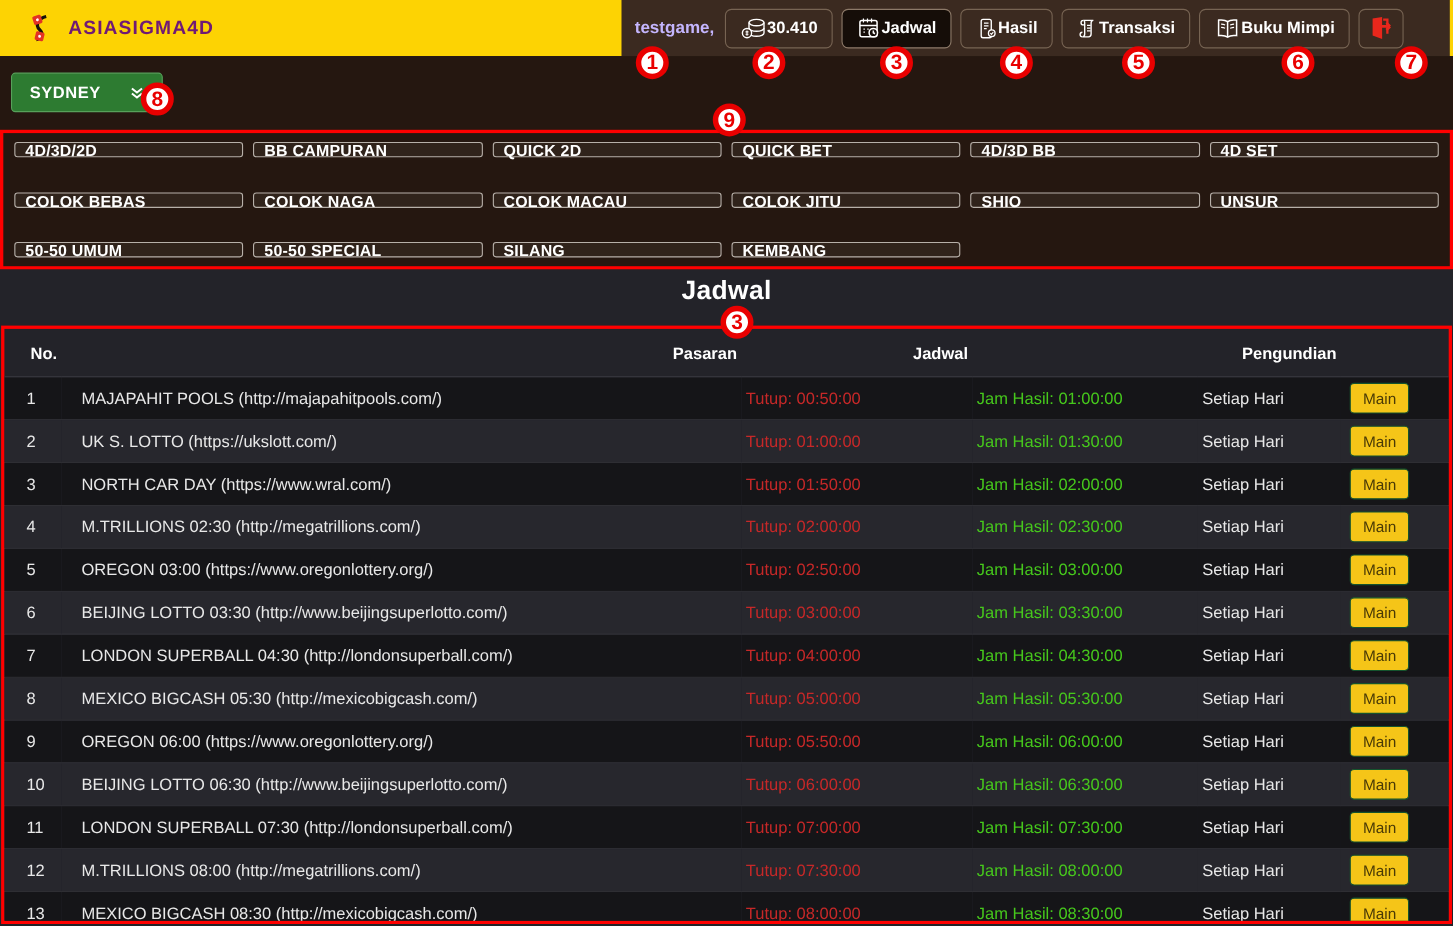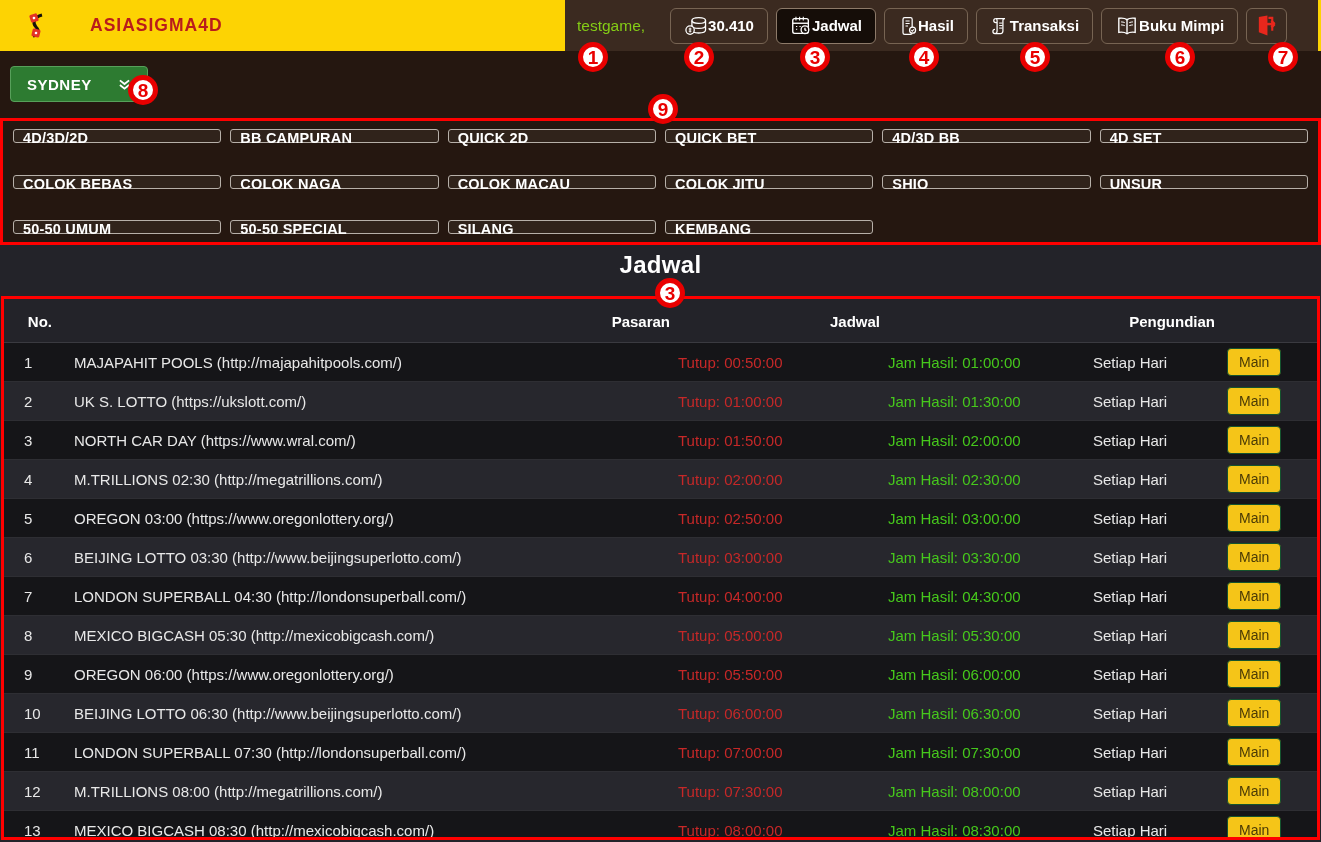--- a/index.html
+++ b/index.html
@@ -23,29 +23,29 @@
   
   .topbar{
     position:absolute;top:0;left:0;width:1321px;height:51px;
     background:var(--brand-yellow);
   }
   .brand{
     position:absolute;left:26px;top:0;height:51px;
     display:flex;align-items:center;gap:6px;cursor:pointer;
   }
   .brand-name{
-    color:#b91c1c;font-weight:800;font-size:17.5px;letter-spacing:1px;margin-left:28px;
+    color:#701a75;font-weight:800;font-size:17.5px;letter-spacing:1px;
   }
   .userbar{
     position:absolute;left:565px;right:3px;top:0;bottom:0;
     background:#3b2a20;
     display:flex;align-items:center;gap:8px;
     padding-left:12px;
   }
-  .username{font-weight:400;font-size:15.5px;color:#84cc16;white-space:nowrap;margin-right:17px;}
+  .username{font-weight:700;font-size:15.5px;color:#c4b5fd;white-space:nowrap;margin-right:2px;}
   .pill{
     display:flex;align-items:center;gap:0;
     height:36px;padding:0 13px;
     border:1px solid #776453;border-radius:6px;
     background:transparent;color:#fff;
     font-family:inherit;font-weight:700;font-size:15px;
     cursor:pointer;white-space:nowrap;
   }
   .pill.active{background:#150d08;border-color:#8d7a69;}
   .pill.logout{padding:0 8px;}

